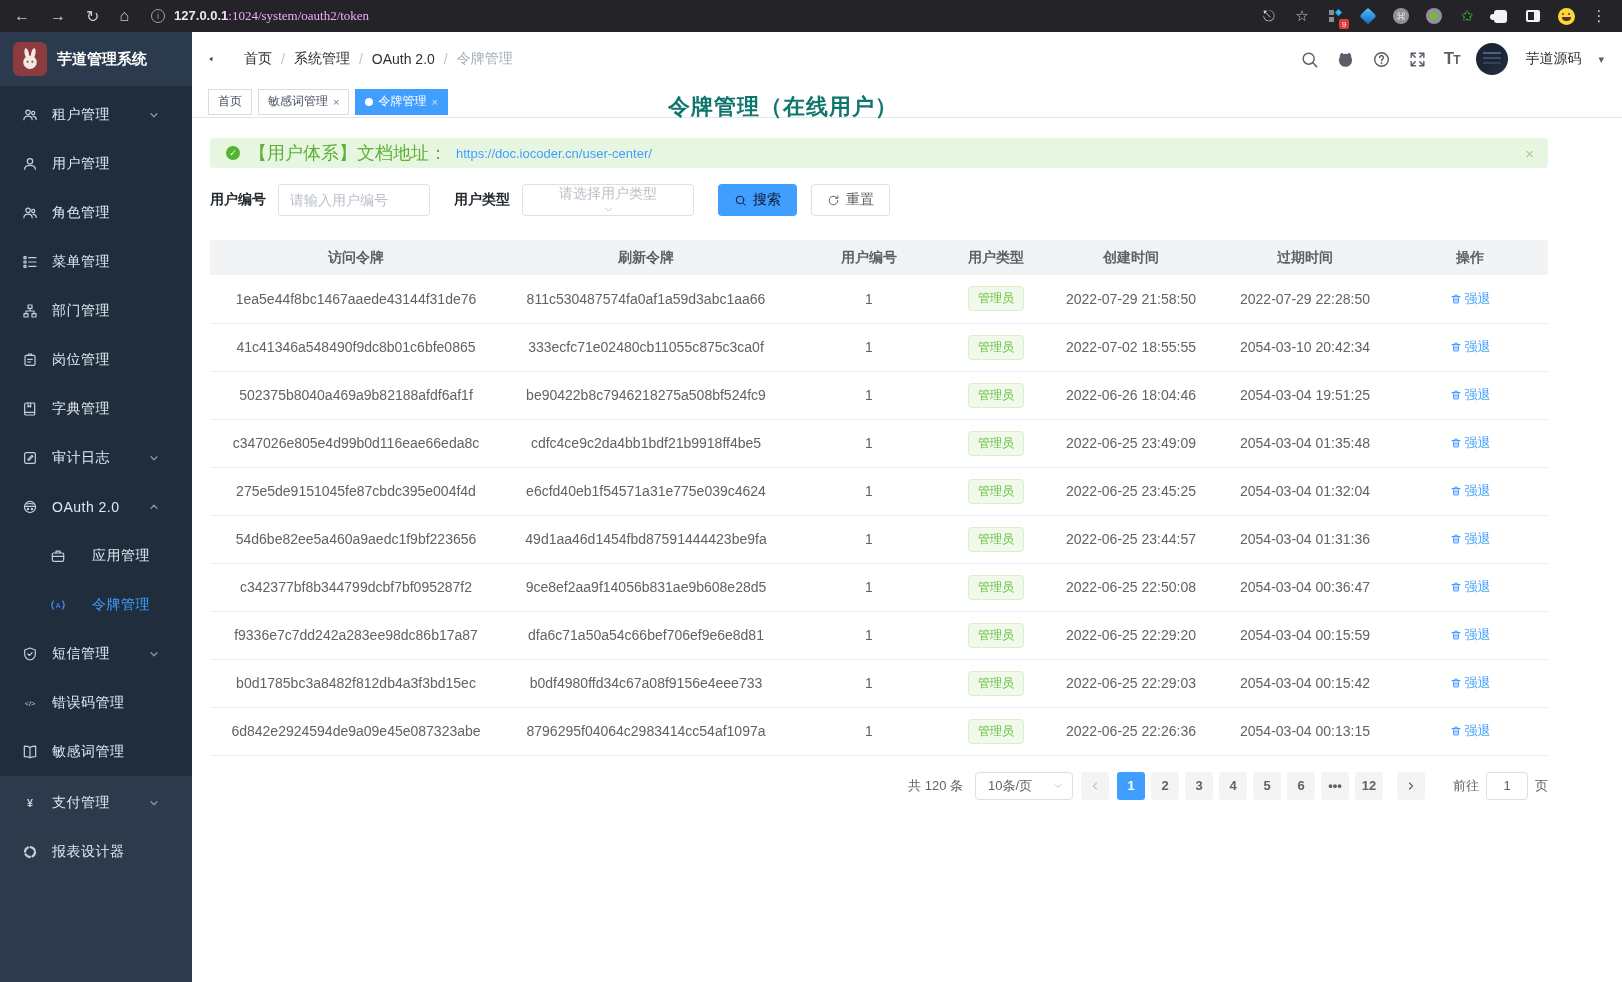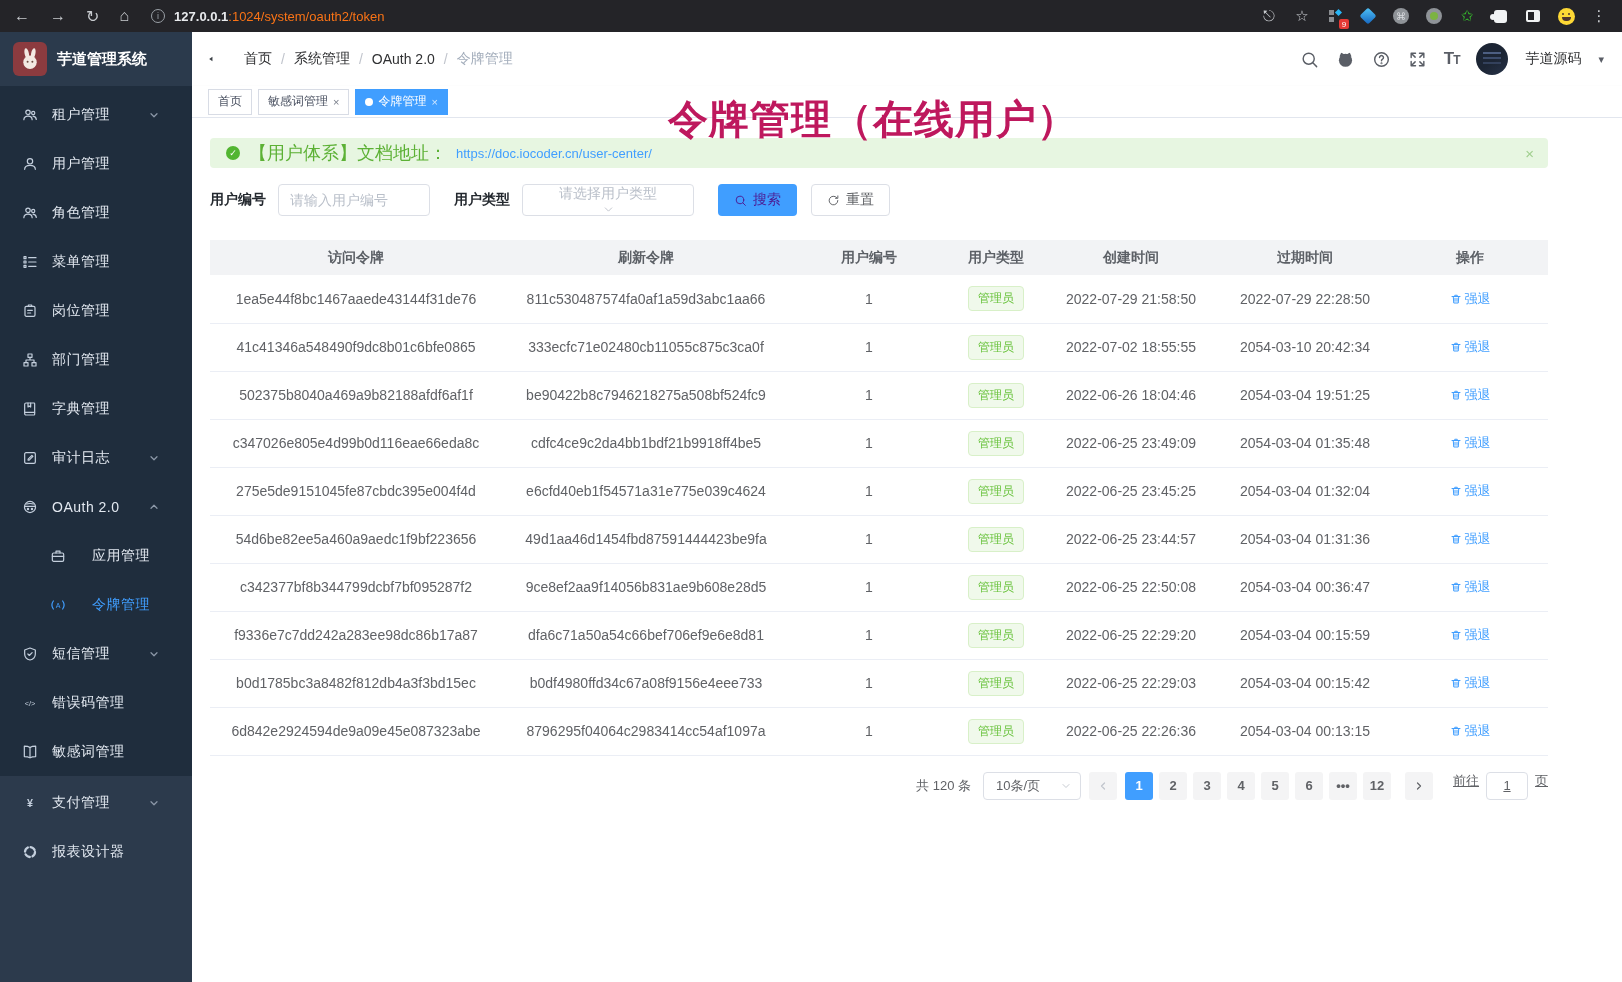--- a/index.html
+++ b/index.html
@@ -6,21 +6,21 @@
   html,body { width:1622px; height:982px; overflow:hidden; font-family:"Liberation Sans","DejaVu Sans",sans-serif; background:#fff; }
   .ic { width:16px; height:16px; fill:none; stroke:currentColor; stroke-width:1.8; stroke-linecap:round; stroke-linejoin:round; flex:none; }
 
   
   .browser { height:32px; background:#242428; display:flex; align-items:center; padding:0 14px; gap:0; color:#c8cbcf; }
   .b-nav { display:flex; align-items:center; gap:20px; font-size:16px; }
   .b-nav span { cursor:pointer; }
   .b-url { display:flex; align-items:center; margin-left:22px; gap:9px; flex:1; font-size:13px; }
   .info-i { width:14px; height:14px; border:1.2px solid #9aa0a6; border-radius:50%; color:#9aa0a6; font-size:9px; display:flex; align-items:center; justify-content:center; font-style:normal; }
   .u-host { color:#e8eaed; font-weight:700; }
-  .u-rest { color:#f97316; }
+  .u-rest { color:#f0abfc;font-family:Liberation Serif, serif; }
   .b-right { display:flex; align-items:center; gap:15px; }
   .bi { width:18px; height:18px; display:flex; align-items:center; justify-content:center; font-size:15px; position:relative; cursor:pointer; }
   .ext-grid { width:13px;height:13px; position:relative; }
   .ext-grid b { position:absolute; width:5px;height:5px; background:#8a8d91; }
   .ext-grid b:nth-child(1){left:0;top:0}
   .ext-grid b:nth-child(2){left:0;top:7px}
   .ext-grid b:nth-child(3){left:7px;top:0; background:#29b6f6; transform:rotate(45deg);}
   .badge9 { position:absolute; right:-5px; bottom:-4px; background:#e53935; color:#fff; font-size:8px; width:10px; height:10px; border-radius:2px; display:flex; align-items:center; justify-content:center; }
   .gem { width:12px; height:12px; background:linear-gradient(135deg,#4fc3f7,#1565c0); transform:rotate(45deg); border-radius:2px; }
   .gcir { width:16px; height:16px; border-radius:50%; background:#8f9398; color:#dadce0; font-size:10px; display:flex; align-items:center; justify-content:center; }
@@ -67,59 +67,59 @@
   .uname { font-size:14px; color:#303133; cursor:pointer; }
   .caret { font-size:11px; color:#5a5e66; cursor:pointer; }
 
   
   .tagsbar { height:32px; display:flex; align-items:center; gap:6px; padding:0 16px; background:#fff; border-bottom:1px solid #e2e6ee; box-shadow:0 1px 3px rgba(0,0,0,.06); }
   .tag { height:26px; display:inline-flex; align-items:center; padding:0 9px; border:1px solid #d8dce5; background:#fff; color:#495060; font-size:12px; cursor:pointer; gap:5px; }
   .tag .dot { width:8px; height:8px; border-radius:50%; background:#fff; }
   .tag.active { background:#409eff; border-color:#409eff; color:#fff; }
   .tag .tclose { font-style:normal; font-size:11px; opacity:.75; }
 
-  .annotation { position:absolute; left:476px; top:60px; font-size:40px; font-weight:600; color:#be185d; letter-spacing:1px; z-index:20; white-space:nowrap; }
+  .annotation { position:absolute; left:476px; top:60px; font-size:22px; font-weight:600; color:#0f766e; letter-spacing:1px; z-index:20; white-space:nowrap; }
 
   
   .content { flex:1; padding:20px 74px 0 18px; background:#fff; }
   .alert { height:30px; background:#e7f6e1; border-radius:4px; display:flex; align-items:center; padding:0 16px; gap:9px; position:relative; }
   .a-check { width:14px; height:14px; border-radius:50%; background:#52b531; color:#fff; font-size:9px; display:flex; align-items:center; justify-content:center; flex:none; }
   .a-text { color:#5cb135; font-size:18px; }
   .a-link { color:#409eff; font-size:13px; text-decoration:none; }
   .a-close { position:absolute; right:14px; color:#a0cf8e; font-size:15px; font-style:normal; cursor:pointer; }
 
   .filters { display:flex; align-items:center; margin-top:16px; gap:10px; }
   .f-label { font-size:14px; font-weight:700; color:#24292f; margin-right:2px; }
   .f-input, .f-select { height:32px; border:1px solid #dcdfe6; border-radius:4px; font-size:14px; color:#606266; padding:0 11px; outline:none; background:#fff; }
   .f-input { width:152px; }
   .f-input::placeholder { color:#b9bfc9; }
   .f-select { width:172px; display:flex; align-items:center; justify-content:space-between; color:#b9bfc9; cursor:pointer; margin-right:14px;flex-direction:column; }
   .f-select .ic { width:13px; height:13px; color:#c0c4cc; }
   .f-label:nth-of-type(2) { margin-left:14px; }
   .btn { height:32px; border-radius:4px; font-size:14px; display:inline-flex; align-items:center; gap:6px; padding:0 15px; cursor:pointer; border:1px solid transparent; }
   .btn .ic { width:13px; height:13px; }
-  .btn-primary { background:#409eff; color:#4c1d95; }
+  .btn-primary { background:#409eff; color:#0f172a; }
   .btn-plain { background:#fff; border-color:#dcdfe6; color:#606266; margin-left:4px; }
 
   table { width:100%; border-collapse:collapse; table-layout:fixed; margin-top:24px; }
   th { background:#f2f3f5; height:35px; font-size:14px; color:#5c6066; font-weight:700; }
   td { height:48px; font-size:14px; color:#606266; text-align:center; border-bottom:1px solid #ebeef5; overflow:hidden; white-space:nowrap; }
   .tagbadge { display:inline-block; padding:3px 9px; font-size:12px; color:#67c23a; background:#f0f9eb; border:1px solid #d8f0c8; border-radius:4px; }
   .kick { color:#409eff; font-size:13px; cursor:pointer; display:inline-flex; align-items:center; gap:3px; }
   .kick .ic { width:12px; height:12px; stroke-width:2; }
 
   .pager { margin-top:16px; display:flex; align-items:center; justify-content:flex-end; gap:8px; font-size:13px; color:#606266; }
   .p-total { margin-right:4px; }
   .p-size { width:98px; height:28px; border:1px solid #dcdfe6; border-radius:4px; display:flex; align-items:center; justify-content:space-between; padding:0 8px 0 12px; cursor:pointer; color:#606266; }
   .p-size .ic { width:12px; height:12px; color:#c0c4cc; }
   .p-btn { min-width:28px; height:28px; border:none; background:#f4f4f5; border-radius:3px; color:#606266; font-size:13px; font-weight:600; display:inline-flex; align-items:center; justify-content:center; cursor:pointer; font-family:inherit; }
   .p-btn .ic { width:12px; height:12px; stroke-width:2.4; }
   .p-btn.disabled { color:#c0c4cc; }
   .p-btn.active { background:#409eff; color:#fff; }
-  .p-goto { display:flex; gap:7px; margin-left:12px;text-decoration:underline; }
+  .p-goto { display:flex; align-items:center; gap:7px; margin-left:20px; }
   .p-goto input { width:42px; height:28px; border:1px solid #dcdfe6; border-radius:4px; text-align:center; font-size:13px; color:#606266; outline:none; }
 </style>
 </head>
 <body>
 
 <div class="browser">
   <div class="b-nav">
     <span>←</span>
     <span>→</span>
     <span>↻</span>
@@ -215,33 +215,33 @@
           <svg class="ic " viewBox="0 0 24 24">
             <path d="M10 5.5h11M10 12h11M10 18.5h11"></path>
             <rect x="3" y="4" width="3" height="3"></rect>
             <rect x="3" y="10.5" width="3" height="3"></rect>
             <rect x="3" y="17" width="3" height="3"></rect>
           </svg>
           <span class="m-label">菜单管理</span>
         </div>
         <div class="m-item">
           <svg class="ic " viewBox="0 0 24 24">
-            <rect x="4.5" y="5" width="15" height="15" rx="2"></rect>
-            <path d="M9.5 5V3h5v2M8.5 11h7M8.5 15h4.5"></path>
-          </svg>
-          <span class="m-label">岗位管理</span>
-        </div>
-        <div class="m-item">
-          <svg class="ic " viewBox="0 0 24 24">
             <rect x="9" y="3" width="6" height="5"></rect>
             <rect x="3" y="16" width="6" height="5"></rect>
             <rect x="15" y="16" width="6" height="5"></rect>
             <path d="M12 8v4M6 16v-4h12v4"></path>
           </svg>
           <span class="m-label">部门管理</span>
+        </div>
+        <div class="m-item">
+          <svg class="ic " viewBox="0 0 24 24">
+            <rect x="4.5" y="5" width="15" height="15" rx="2"></rect>
+            <path d="M9.5 5V3h5v2M8.5 11h7M8.5 15h4.5"></path>
+          </svg>
+          <span class="m-label">岗位管理</span>
         </div>
         <div class="m-item">
           <svg class="ic " viewBox="0 0 24 24">
             <path d="M6 3h12a1 1 0 011 1v16a1 1 0 01-1 1H6a2 2 0 01-2-2V5a2 2 0 012-2z"></path>
             <path d="M4 17h15M9 3v6l2-1.5L13 9V3"></path>
           </svg>
           <span class="m-label">字典管理</span>
         </div>
         <div class="m-item">
           <svg class="ic " viewBox="0 0 24 24">

